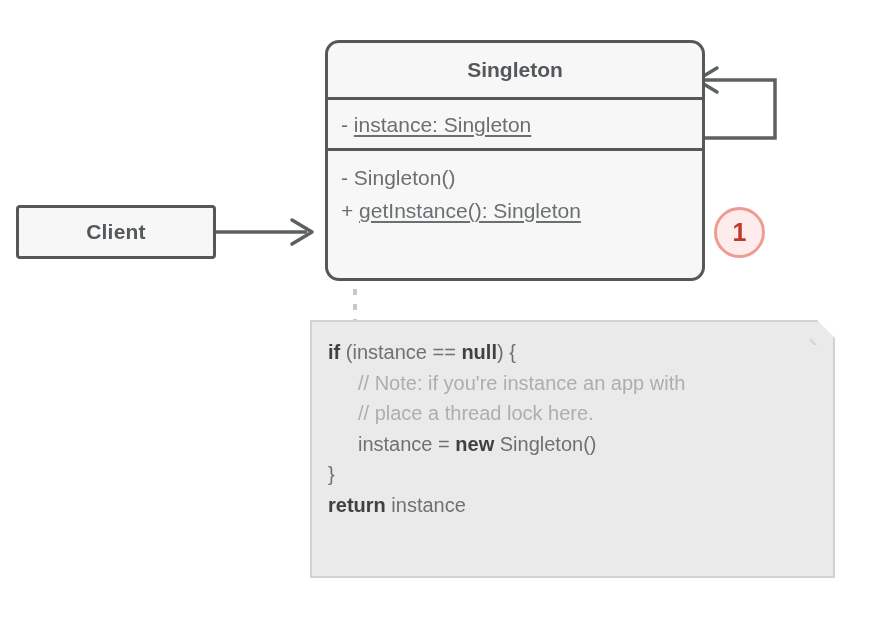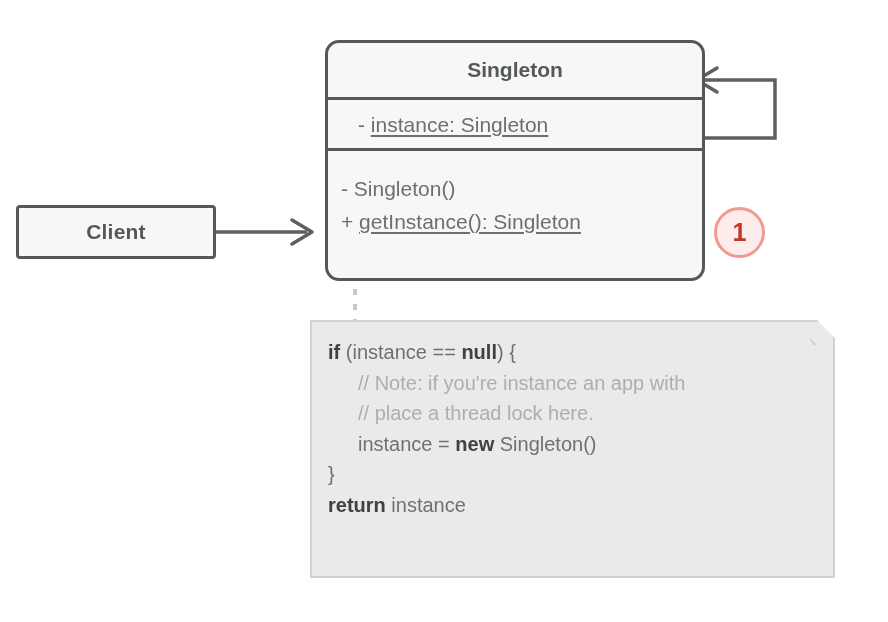--- a/index.html
+++ b/index.html
@@ -67,26 +67,26 @@
     border-bottom: 3px solid #54585a;
     font-size: 21px;
     font-weight: bold;
     color: #54585a;
   }
   #class-fields {
     height: 51px;
     border-bottom: 3px solid #54585a;
     display: flex;
     align-items: center;
-    padding-left: 30px;
+    padding-left: 13px;
   }
   #class-methods {
     height: 100px;
     padding-left: 13px;
-    padding-top: 21px;
+    padding-top: 10px;
   }
   .member {
     font-size: 21px;
     color: #6b6f71;
     line-height: 33px;
     white-space: nowrap;
   }
   .member .sigil { text-decoration: none; }
   .member .static-name {
     text-decoration: underline;

